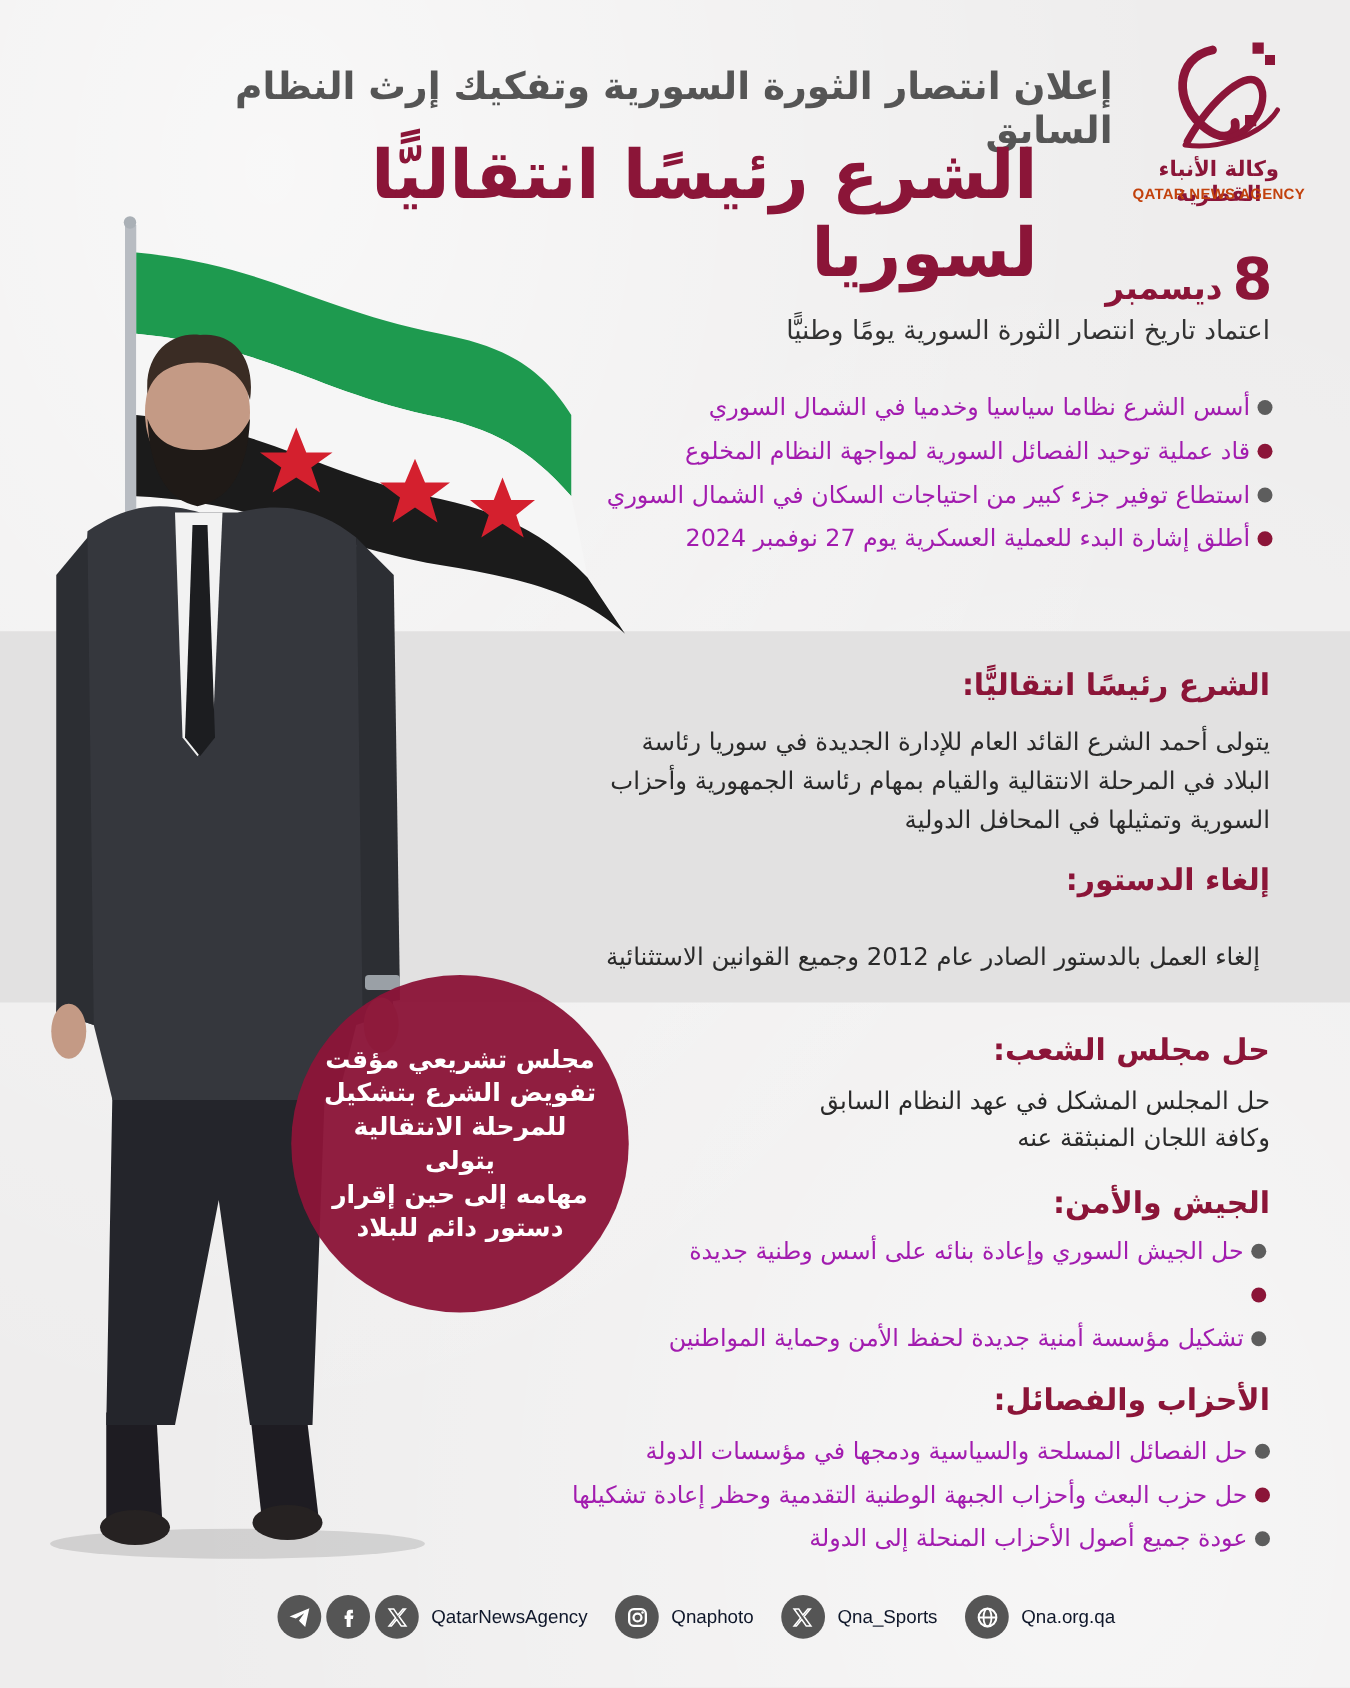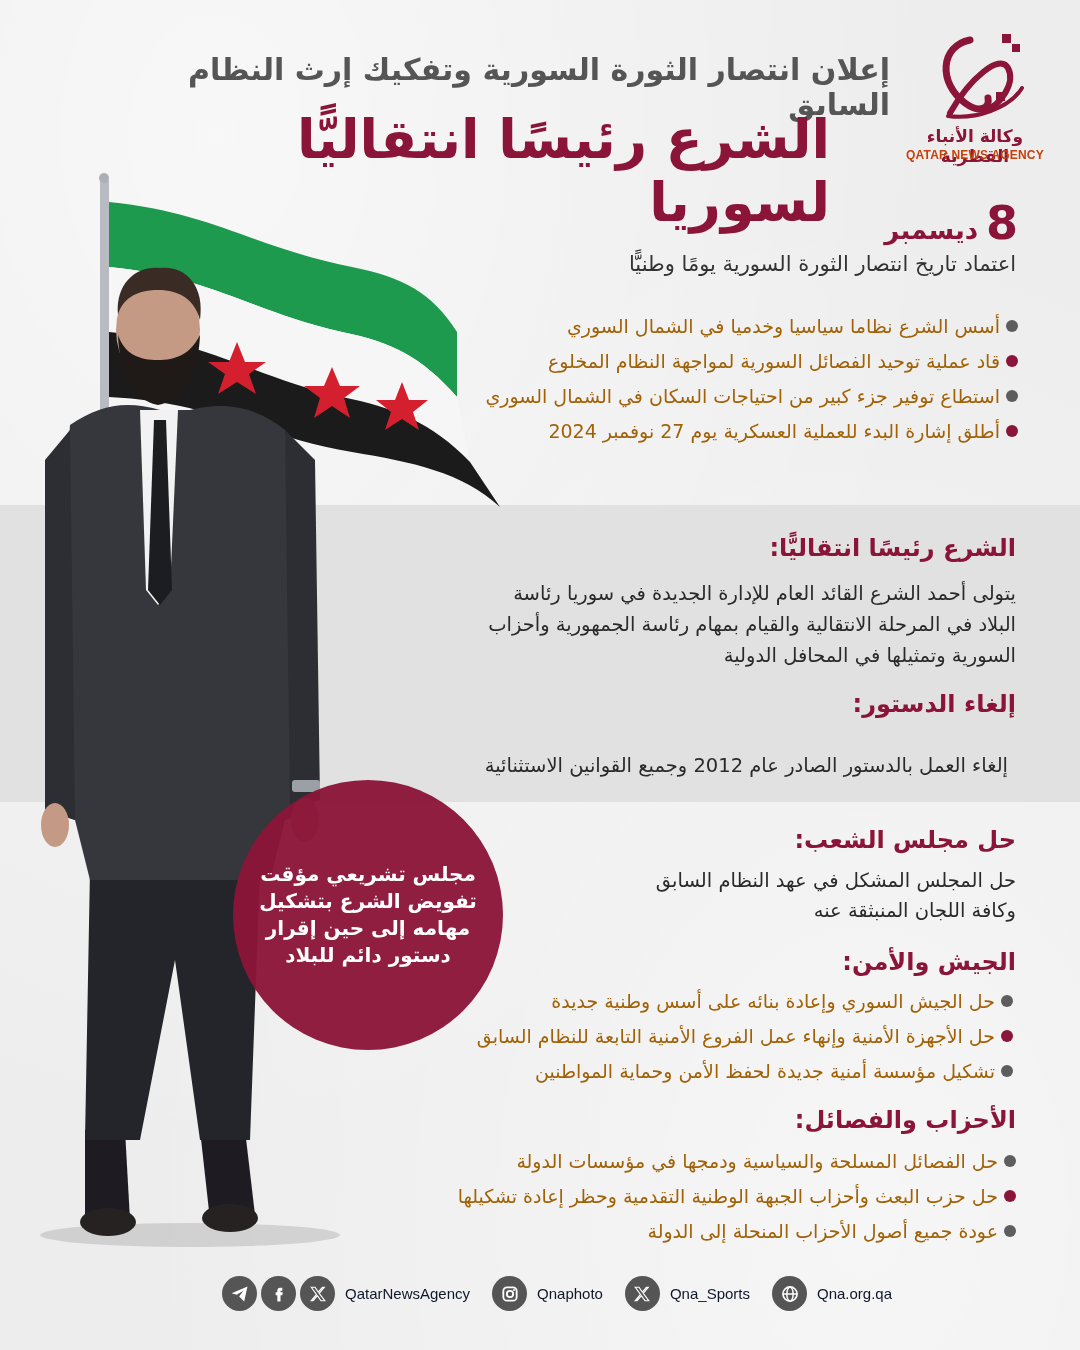--- a/index.html
+++ b/index.html
@@ -52,21 +52,21 @@
 
   
   .date-line { position: absolute; top: 196px; right: 62px; display: flex; align-items: baseline; gap: 8px; direction: rtl; }
   .date-day { font-size: 46px; font-weight: bold; color: #8b1538; }
   .date-month { font-size: 26px; font-weight: bold; color: #8b1538; }
   .date-desc { position: absolute; top: 252px; right: 64px; width: 560px; font-size: 21px; color: #333; }
 
   ul.bullets { list-style: none; position: absolute; direction: rtl; }
   ul.bullets li {
     display: flex; align-items: center; gap: 6px; height: 35px;
-    font-size: 19px; color: #a16207; white-space: nowrap;
+    font-size: 19px; color: #a21caf; white-space: nowrap;
   }
   .dot { width: 12px; height: 12px; border-radius: 50%; flex: 0 0 12px; }
   .dot.gray { background: #5d5d5d; }
   .dot.red { background: #8b1538; }
 
   .bio-list { top: 308px; right: 62px; }
 
   .sec-head { position: absolute; right: 64px; font-size: 24px; font-weight: bold; color: #8b1538; }
   .sec-body { position: absolute; right: 64px; font-size: 19.5px; color: #2a2a2a; line-height: 31px; }
 
@@ -185,21 +185,20 @@
 </div>
 
 <div class="sec-head rtl" style="top:948px;">الجيش والأمن:</div>
 <ul class="bullets" style="top:983px; right:67px;">
   <li>
       <span class="dot gray"></span>
       <span>حل الجيش السوري وإعادة بنائه على أسس وطنية جديدة</span>
     </li>
   <li>
       <span class="dot red"></span>
-      <span>حل الأجهزة الأمنية وإنهاء عمل الفروع الأمنية التابعة للنظام السابق</span>
     </li>
   <li>
       <span class="dot gray"></span>
       <span>تشكيل مؤسسة أمنية جديدة لحفظ الأمن وحماية المواطنين</span>
     </li>
 </ul>
 
 <div class="sec-head rtl" style="top:1106px;">الأحزاب والفصائل:</div>
 <ul class="bullets" style="top:1143px; right:64px;">
   <li>
@@ -213,20 +212,21 @@
   <li>
       <span class="dot gray"></span>
       <span>عودة جميع أصول الأحزاب المنحلة إلى الدولة</span>
     </li>
 </ul>
 
 <div class="circle">
   <div class="circle-text">
     <div>مجلس تشريعي مؤقت</div>
     <div>تفويض الشرع بتشكيل</div>
+    <div>للمرحلة الانتقالية يتولى</div>
     <div>مهامه إلى حين إقرار</div>
     <div>دستور دائم للبلاد</div>
   </div>
 </div>
 
 <div class="footer">
   <span class="ic">
     <svg width="20" height="20" viewBox="0 0 24 24">
         <path d="M2 11 L21 3 L17 21 L11 15 L16 8 L8 13 Z" fill="#fff"></path>
       </svg>

